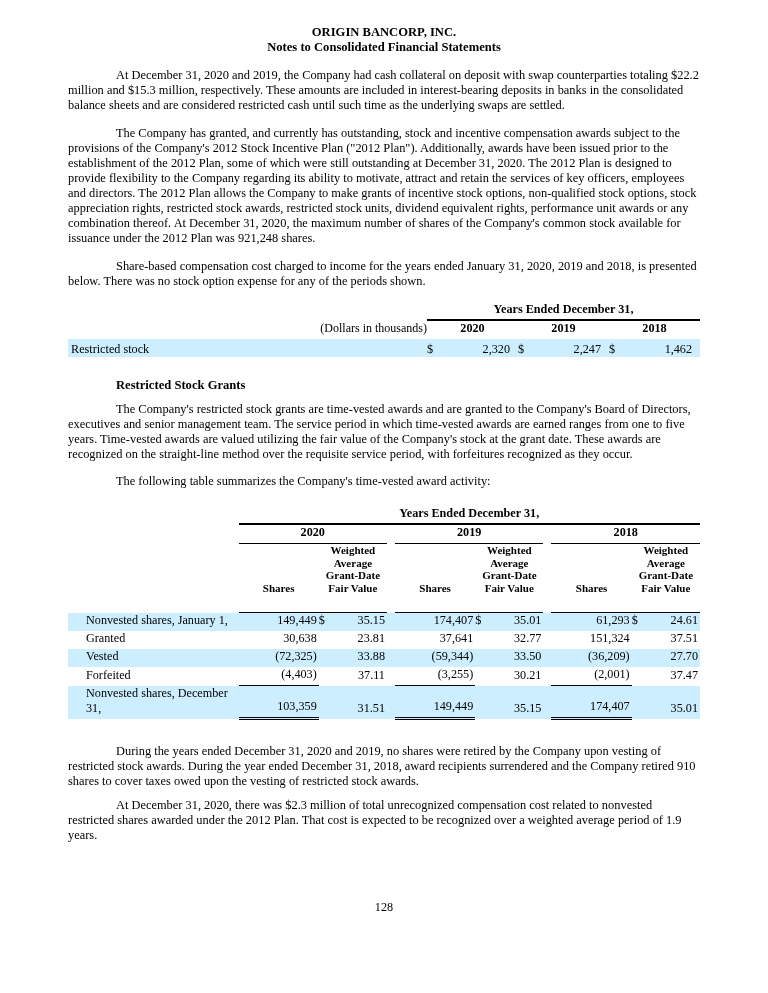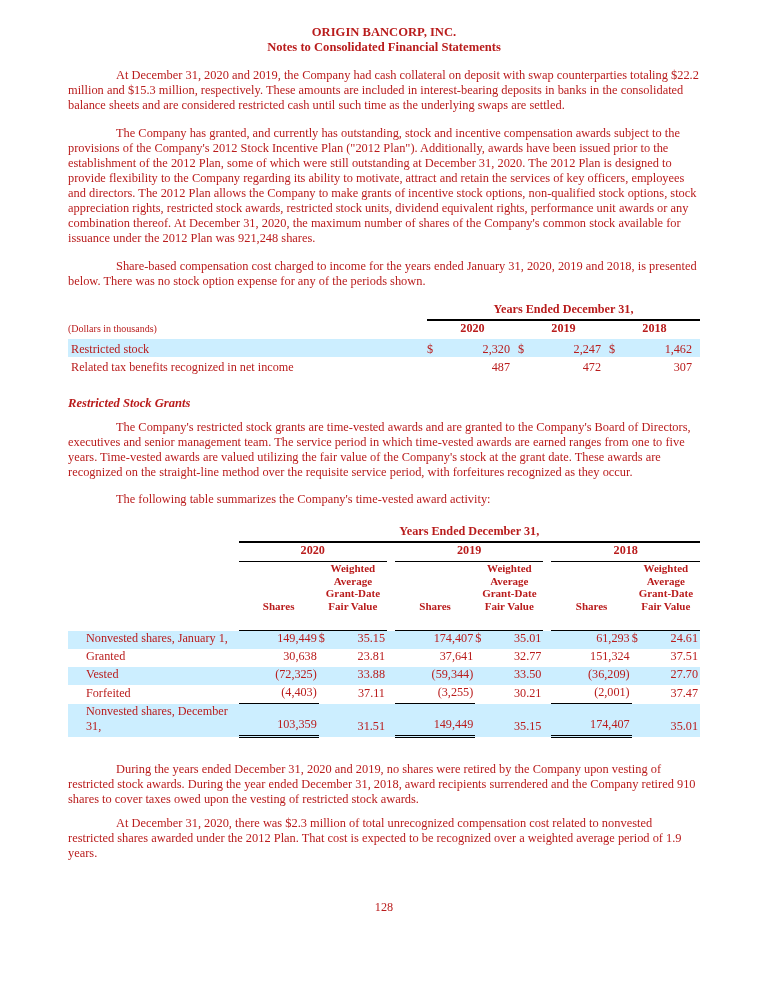--- a/index.html
+++ b/index.html
@@ -1,33 +1,33 @@
 <!DOCTYPE html>
 <html><head>
 <meta charset="utf-8">
 <style>
   * { margin:0; padding:0; box-sizing:border-box; }
   html,body { background:#fff; }
   .page {
     position:relative;
     width:768px; height:993px;
     background:#fff;
-    color:#b91c1c;
+    color:#000000;
     font-family:"Liberation Serif", serif;
     font-size:12.4px;
     line-height:15px;
     overflow:hidden;
     padding:25px 68px 0 68px;
   }
   .doc-title, .doc-subtitle {
     text-align:center; font-weight:bold; font-size:12.6px; line-height:15px;
   }
   .para { margin-top:13px; text-indent:48px; text-align:left; }
   .heading-bold { margin-top:13px; font-weight:bold; font-size:12.6px; }
-  .heading-bold-italic { margin-top:21px; font-weight:bold; font-style:italic; font-size:12.6px; }
+  .heading-bold-italic { margin-top:21px; font-weight:bold; font-size:12.6px;margin-left:48px; }
 
   
   table { border-collapse:collapse; table-layout:fixed; width:632px; }
   td { padding:0; vertical-align:bottom; font-size:12.2px; line-height:15px; }
   .hl { background:#cceeff; }
   .num { text-align:right; }
   .ctr { text-align:center; }
   .bold { font-weight:bold; }
   .rule-span { border-bottom:2px solid #000; }
   .rule-yr { border-bottom:1.5px solid #000; }
@@ -35,21 +35,21 @@
   .u1 { border-bottom:1px solid #000; }
   .u2 { border-bottom:3px double #000; }
 
   
   .tbl-comp { margin-top:13px; }
   .tbl-comp .col-label { width:359px; }
   .tbl-comp .col-d { width:14px; }
   .tbl-comp .col-v { width:77px; }
   .tbl-comp .hdr-span td { padding-bottom:2px; }
   .tbl-comp .hdr-years td { height:18px; padding-bottom:3px; }
-  .tbl-comp .units { font-size:10px; }
+  .tbl-comp .units { font-size:12px;text-align:right; }
   .tbl-comp .data td { height:18px; padding-bottom:0; }
   .tbl-comp .data .num { padding-right:8px; }
   .tbl-comp .data .lbl { padding-left:3px; }
 
   
   .tbl-act { margin-top:17px; }
   .tbl-act .col-label { width:170px; }
   .tbl-act .col-s { width:80px; }
   .tbl-act .col-d { width:14px; }
   .tbl-act .col-v { width:54px; }
@@ -102,29 +102,20 @@
     </tr>
     <tr class="data hl">
       <td class="lbl">Restricted stock</td>
       <td>$</td>
       <td class="num">2,320</td>
       <td>$</td>
       <td class="num">2,247</td>
       <td>$</td>
       <td class="num">1,462</td>
     </tr>
-    <tr class="data">
-      <td class="lbl">Related tax benefits recognized in net income</td>
-      <td></td>
-      <td class="num">487</td>
-      <td></td>
-      <td class="num">472</td>
-      <td></td>
-      <td class="num">307</td>
-    </tr>
   </tbody>
     </table>
 
   <div class="heading-bold-italic">Restricted Stock Grants</div>
 
   <p class="para" style="margin-top:9px;">The Company's restricted stock grants are time-vested awards and are granted to the Company's Board of Directors, executives and senior management team. The service period in which time-vested awards are earned ranges from one to five years. Time-vested awards are valued utilizing the fair value of the Company's stock at the grant date. These awards are recognized on the straight-line method over the requisite service period, with forfeitures recognized as they occur.</p>
 
   <p class="para" style="margin-top:12px;">The following table summarizes the Company's time-vested award activity:</p>
 
   <table class="tbl-act">

